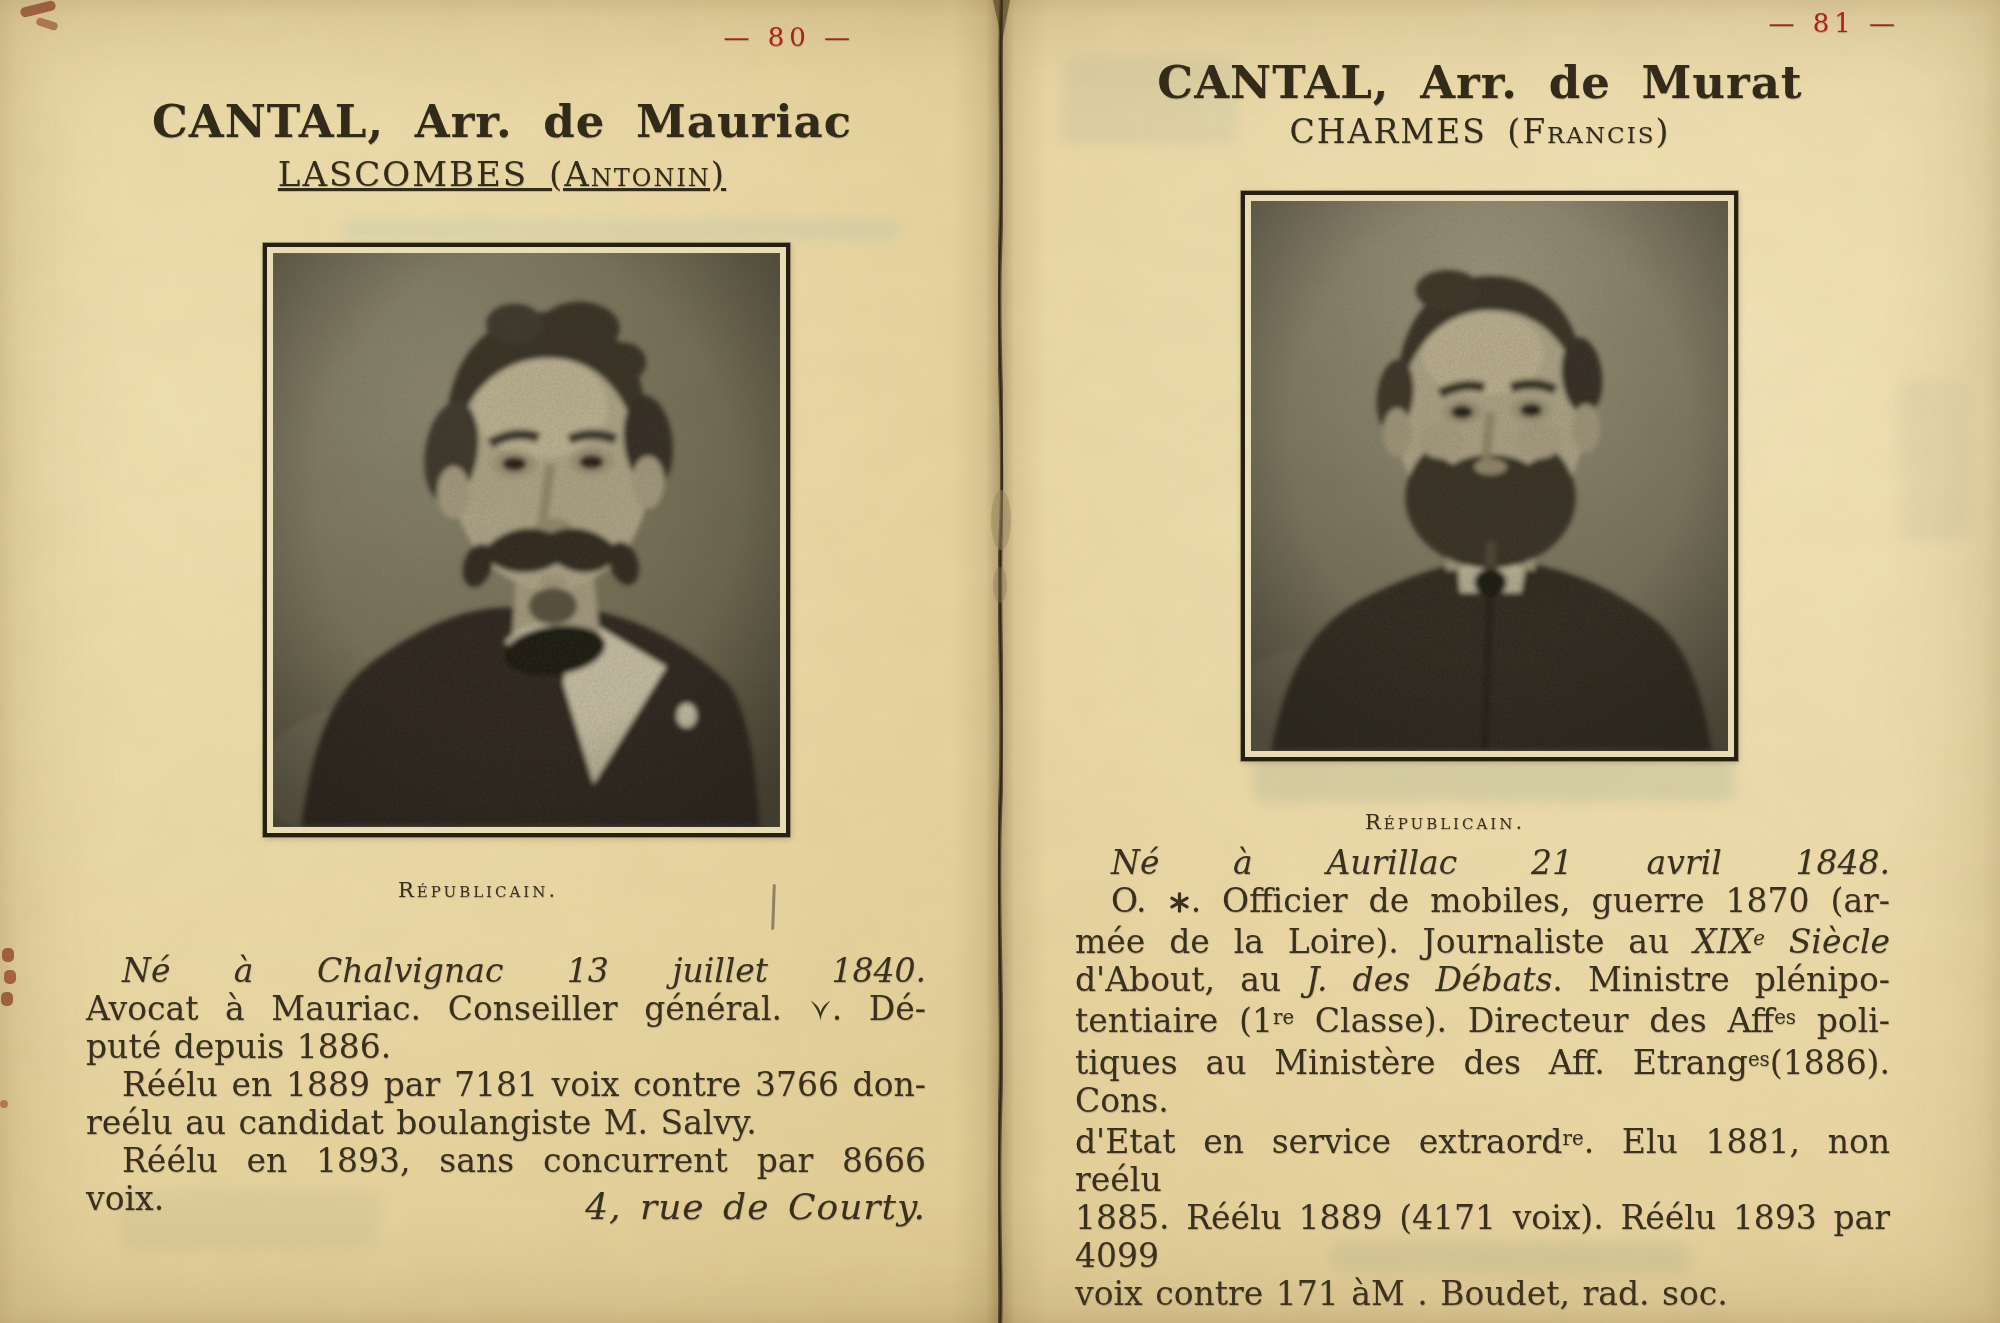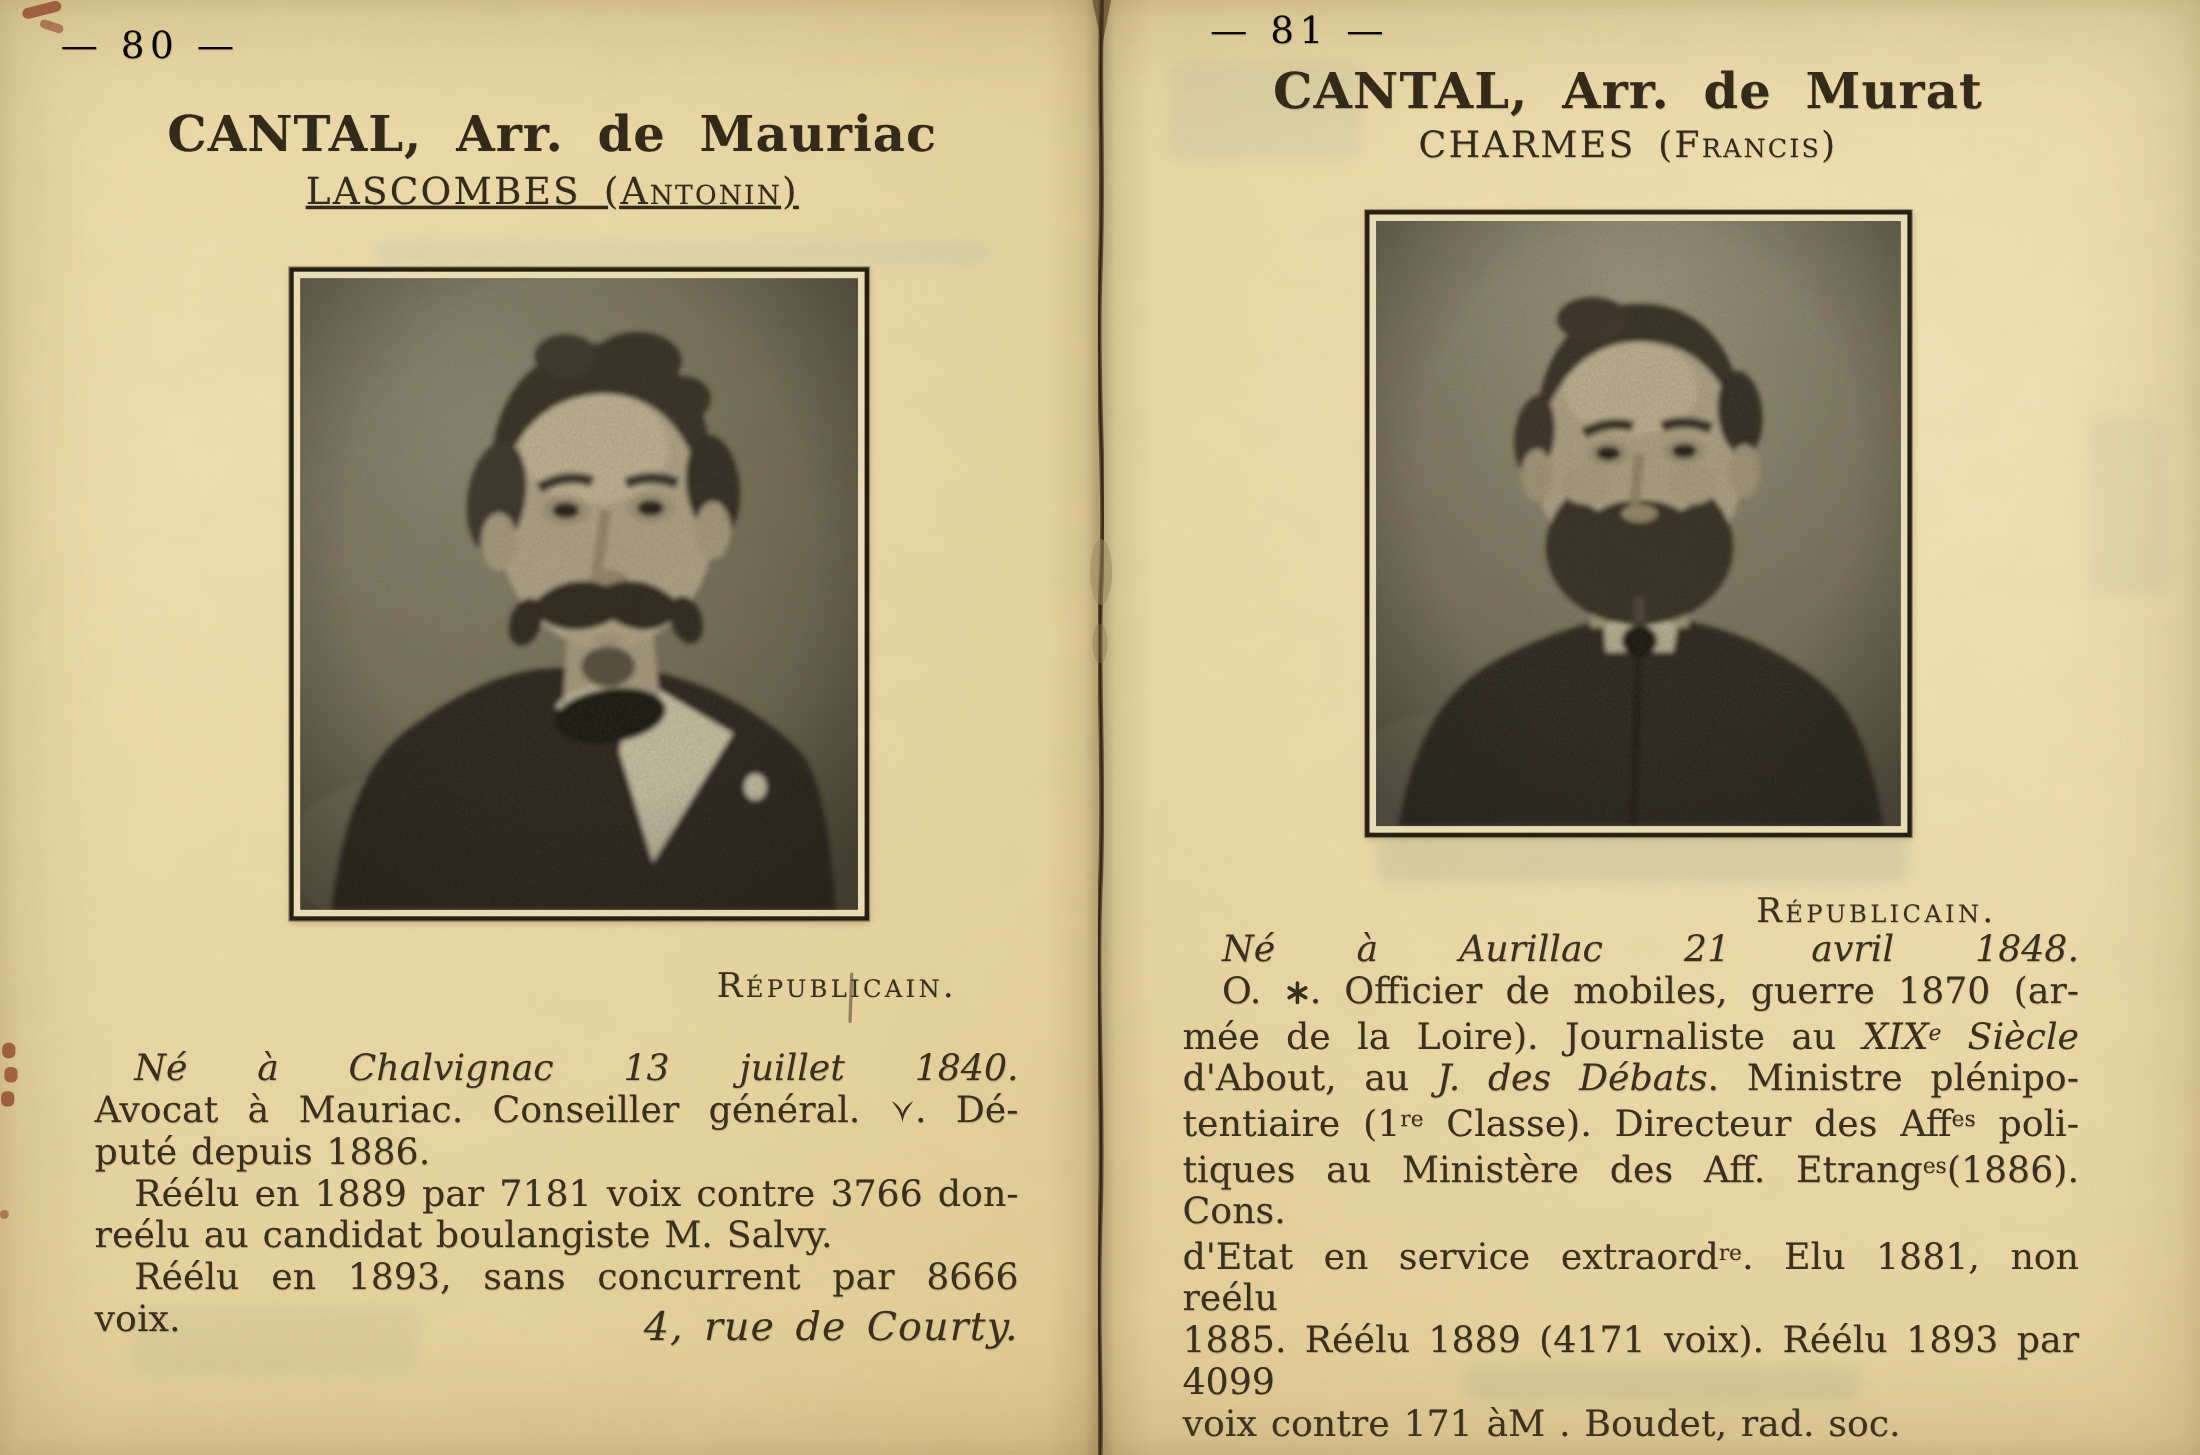--- a/index.html
+++ b/index.html
@@ -9,24 +9,24 @@
     color:#39301f;background:#e7d5a2;
   }
   .page{position:absolute;top:0;height:1323px;width:1000px;}
   .page-left{left:0;background:radial-gradient(130% 95% at 20% 32%, #efe0b0 0%, #e9d7a4 48%, #dfca90 100%);}
   .page-right{left:1000px;background:radial-gradient(130% 95% at 72% 30%, #f1e3b6 0%, #ebd9a8 50%, #e0cb93 100%);}
   .vignette{position:absolute;inset:0;pointer-events:none;
     box-shadow:inset 0 0 110px rgba(112,86,40,.28), inset 0 0 20px rgba(112,86,40,.14);}
   .c{position:absolute;}
   .txt{text-shadow:0.4px 0.7px 0.8px rgba(57,48,31,.30);}
 
-  .pageno{font-size:34px;text-align:left;letter-spacing:5px;color:#000000;}
+  .pageno{font-size:26px;text-align:right;letter-spacing:5px;color:#b91c1c;}
   .title{font-size:45px;font-weight:bold;text-align:center;word-spacing:14px;letter-spacing:1px;color:#332b1a;}
   .deputy{font-size:34px;text-align:center;font-variant:small-caps;letter-spacing:2px;word-spacing:8px;color:#342c1b;}
-  .party{font-size:31px;text-align:right;font-variant:small-caps;letter-spacing:3px;}
+  .party{font-size:21px;text-align:center;font-variant:small-caps;letter-spacing:3px;}
   .address{font-size:36px;font-style:italic;text-align:right;letter-spacing:1px;word-spacing:6px;}
 
   .bio{font-size:33px;word-spacing:2px;}
   .line{line-height:38px;text-align:justify;white-space:normal;}
   .line.j{text-align-last:justify;}
   .line.ind{text-indent:36px;}
   .it{font-style:italic;}
   .sup{font-size:0.60em;vertical-align:0.42em;letter-spacing:0;}
   .inline-icon{display:inline-block;width:23px;height:25px;vertical-align:-3px;color:#39301f;}
   .inline-icon svg{width:100%;height:100%;display:block;}

